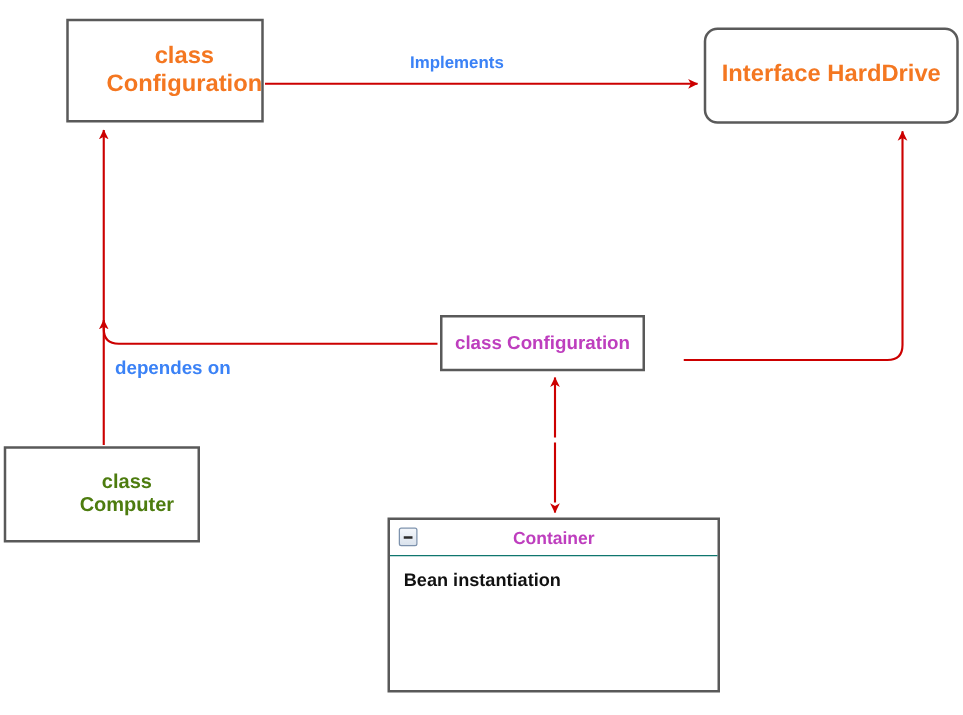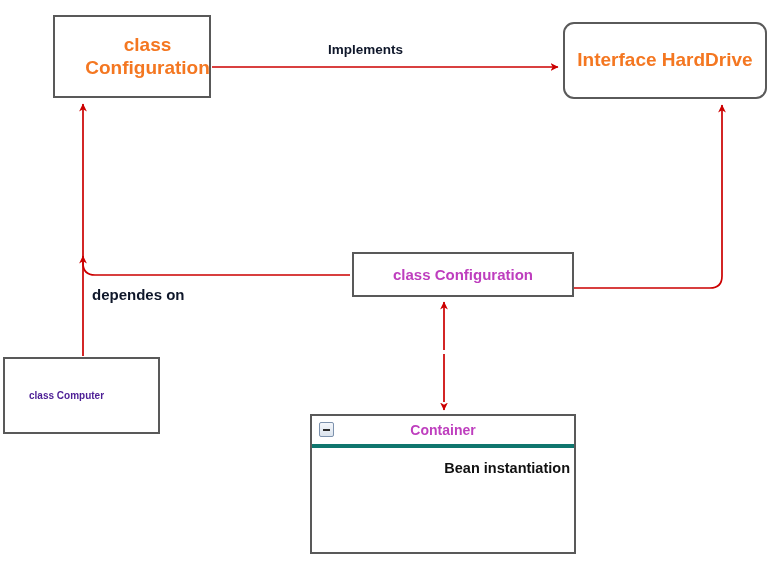--- a/index.html
+++ b/index.html
@@ -52,47 +52,47 @@
     border-radius: 11px;
     border-color: #5a5a5a;
   }
   #node-interface .node-label {
     color: #F47721;
     font-size: 19px;
     white-space: nowrap;
   }
 
   #node-config {
-    left: 352px; top: 252px; width: 222px; height: 45px;
+    left: 352px; top: 252px; width: 164px; height: 45px;
   }
   #node-config .node-label {
     color: #BE3EBE;
     font-size: 15px;
     white-space: nowrap;
   }
 
   #node-computer {
     left: 3px; top: 357px; width: 157px; height: 77px;
     justify-content: flex-start;
   }
   #node-computer .node-label {
-    color: #4c1d95;
-    font-size: 10px;
-    padding-left: 24px;
+    color: #4d7c0f;
+    font-size: 16px;
+    padding-left: 40px;
   }
 
   #node-container {
     left: 310px; top: 414px; width: 266px; height: 140px;
     display: block;
     padding: 0;
   }
   .container-header {
     position: relative;
     height: 28px;
-    border-bottom: 4px solid #0f766e;
+    border-bottom: 1px solid #0f766e;
     display: flex;
     align-items: center;
     justify-content: center;
   }
   .container-header .hdr-title {
     color: #BE3EBE;
     font-size: 14px;
     font-weight: bold;
   }
   .collapse-icon {
@@ -115,31 +115,31 @@
     height: 2px;
     background: #2b2b2b;
   }
   .container-body {
     padding-top: 13px;
   }
   .container-line {
     color: #111111;
     font-size: 14.5px;
     font-weight: bold;
-    text-align: right;
+    text-align: left;
     margin: 0 4px 17px 0;
     line-height: 1.1;
     padding-left: 11px;
   }
 
   
   .edge-label {
     position: absolute;
     font-weight: bold;
-    color: #0f172a;
+    color: #3b82f6;
     z-index: 3;
     white-space: nowrap;
   }
   #label-implements {
     left: 328px; top: 42px;
     font-size: 13.5px;
   }
   #label-depends {
     left: 92px; top: 286px;
     font-size: 15px;

